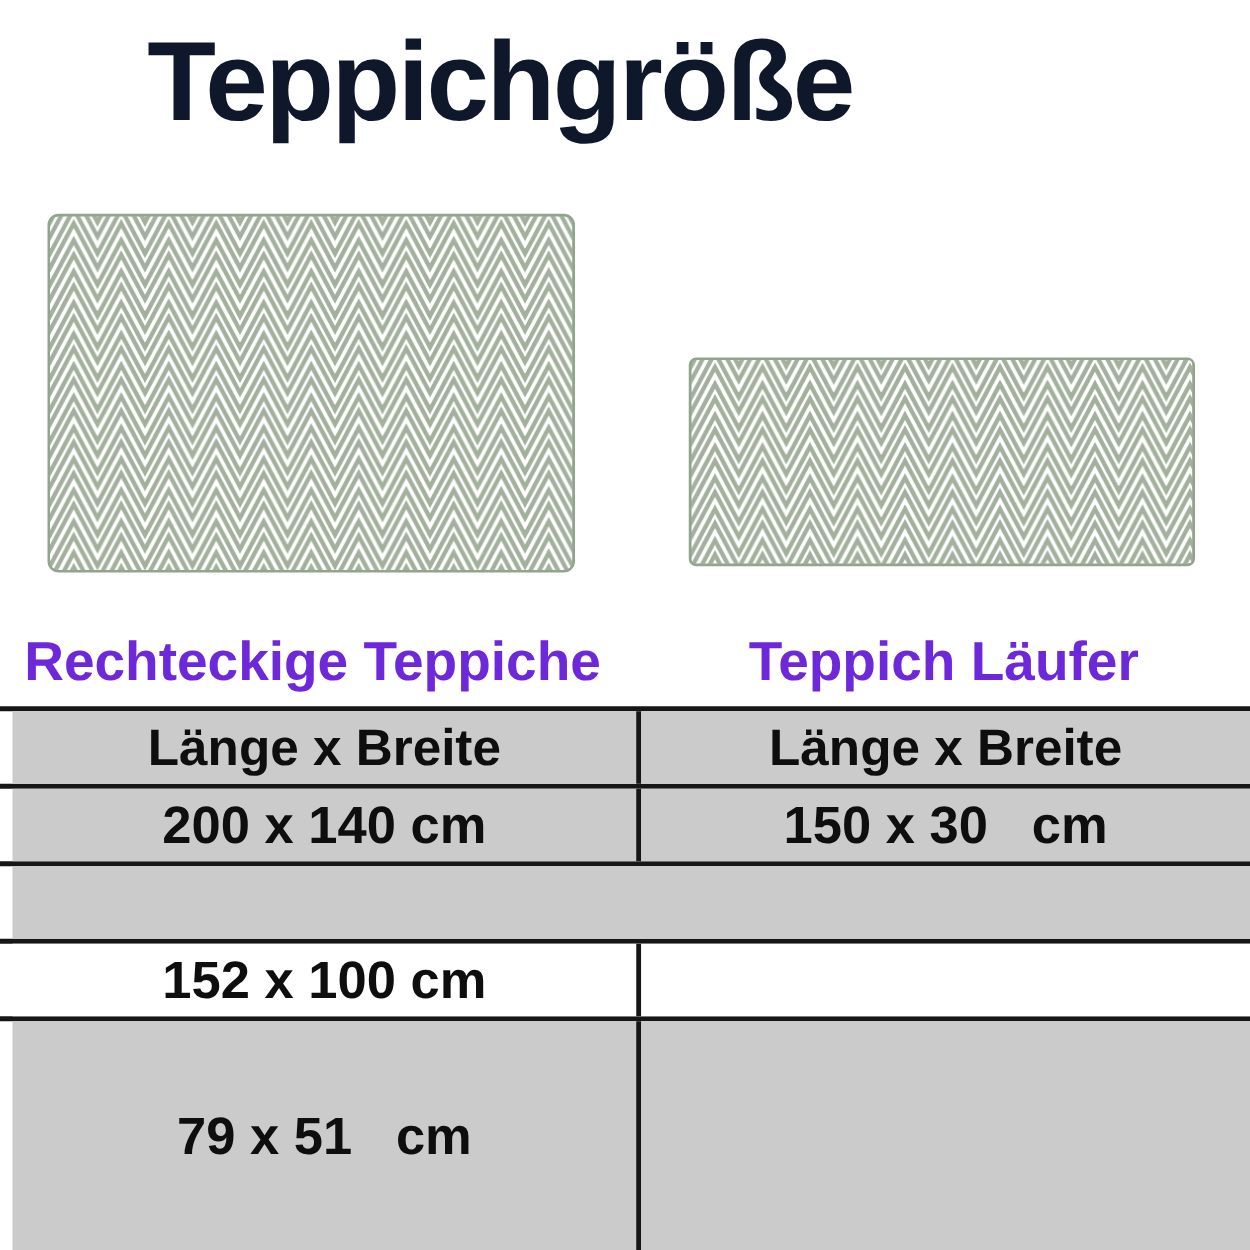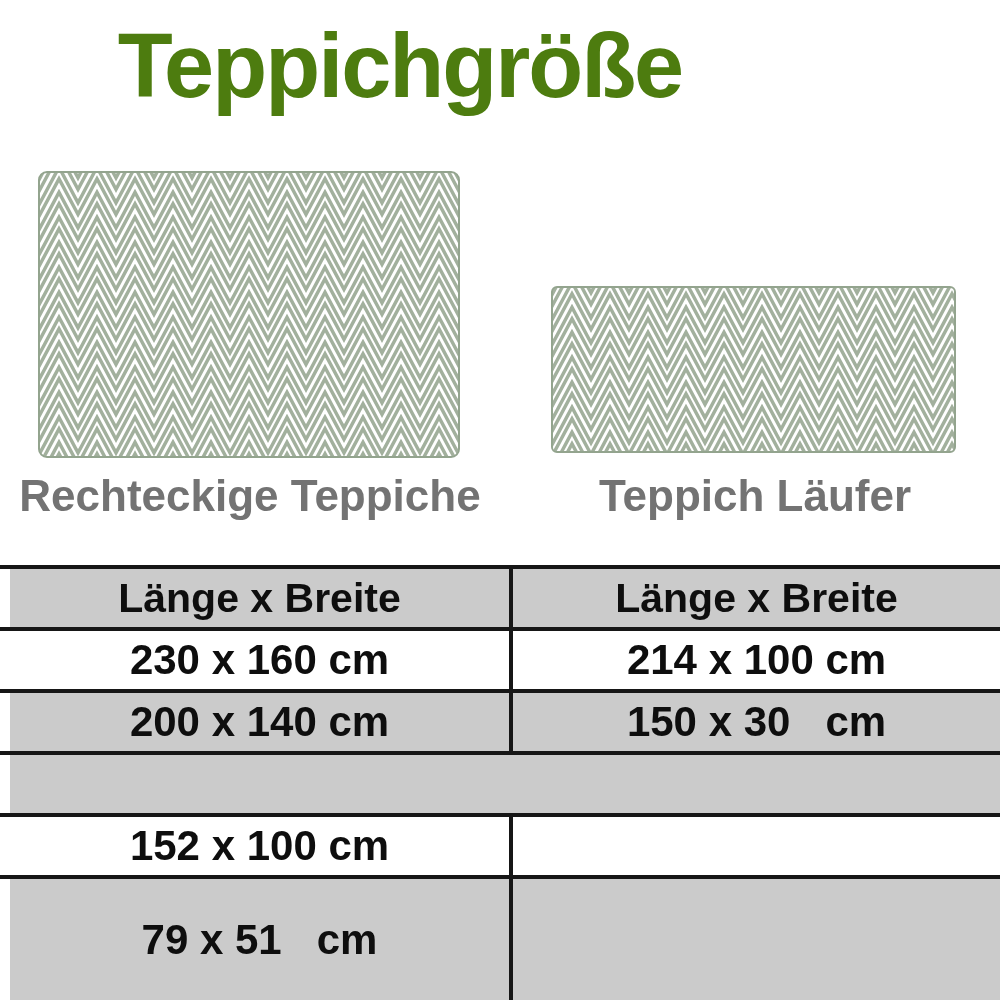--- a/index.html
+++ b/index.html
@@ -6,34 +6,34 @@
   body {
     width: 1000px; height: 1000px; overflow: hidden; position: relative;
     font-family: "Liberation Sans", "DejaVu Sans", sans-serif;
     color: #0e0e0e;
   }
   .stage { position: absolute; inset: 0; width: 1000px; height: 1000px; background: #ffffff; }
 
   .title {
     position: absolute; top: 8px; left: 0; width: 800px;
     text-align: center; font-size: 90px; font-weight: 700;
-    letter-spacing: -2px; line-height: 1.3; color: #4d7c0f;
+    letter-spacing: -2px; line-height: 1.3; color: #0f172a;
   }
 
   .rug {
     position: absolute; overflow: hidden; background: #a2b09d;
     border: 2px solid #93a48e; box-sizing: border-box;
   }
   .rug svg { display: block; width: 100%; height: 100%; }
   .rug-rect   { left: 38px;  top: 171px; width: 422px; height: 287px; border-radius: 9px; }
   .rug-runner { left: 551px; top: 286px; width: 405px; height: 167px; border-radius: 6px; }
 
   .rug-label {
-    position: absolute; top: 471px; font-size: 44px; font-weight: 700;
-    text-align: center; white-space: nowrap; color: #737373;
+    position: absolute; top: 505px; font-size: 44px; font-weight: 700;
+    text-align: center; white-space: nowrap; color: #6d28d9;
   }
   .rug-label.left  { left: 0;     width: 500px; }
   .rug-label.right { left: 510px; width: 490px; }
 
   .size-table {
     position: absolute; left: 0; top: 565px; width: 1000px; bottom: 0;
     border-top: 4px solid #161616; display: flex; flex-direction: column;
   }
   .t-row { display: flex; height: 58px; flex: 0 0 58px; border-bottom: 4px solid #161616; padding-left: 10px; }
   .t-row:last-child { border-bottom: none; flex: 1 1 auto; }
@@ -102,24 +102,20 @@
   </div>
 
   <div class="rug-label left">Rechteckige Teppiche</div>
   <div class="rug-label right">Teppich Läufer</div>
 
   <div class="size-table">
     <div class="t-row header gray">
       <div class="t-cell c-left">Länge x Breite</div>
       <div class="t-cell c-right">Länge x Breite</div>
     </div>
-    <div class="t-row white">
-      <div class="t-cell c-left">230 x 160 cm</div>
-      <div class="t-cell c-right">214 x 100 cm</div>
-    </div>
     <div class="t-row gray">
       <div class="t-cell c-left">200 x 140 cm</div>
       <div class="t-cell c-right">150 x 30   cm</div>
     </div>
     <div class="t-row gray">
       <div class="t-cell c-right"></div>
     </div>
     <div class="t-row white">
       <div class="t-cell c-left">152 x 100 cm</div>
       <div class="t-cell c-right"></div>

